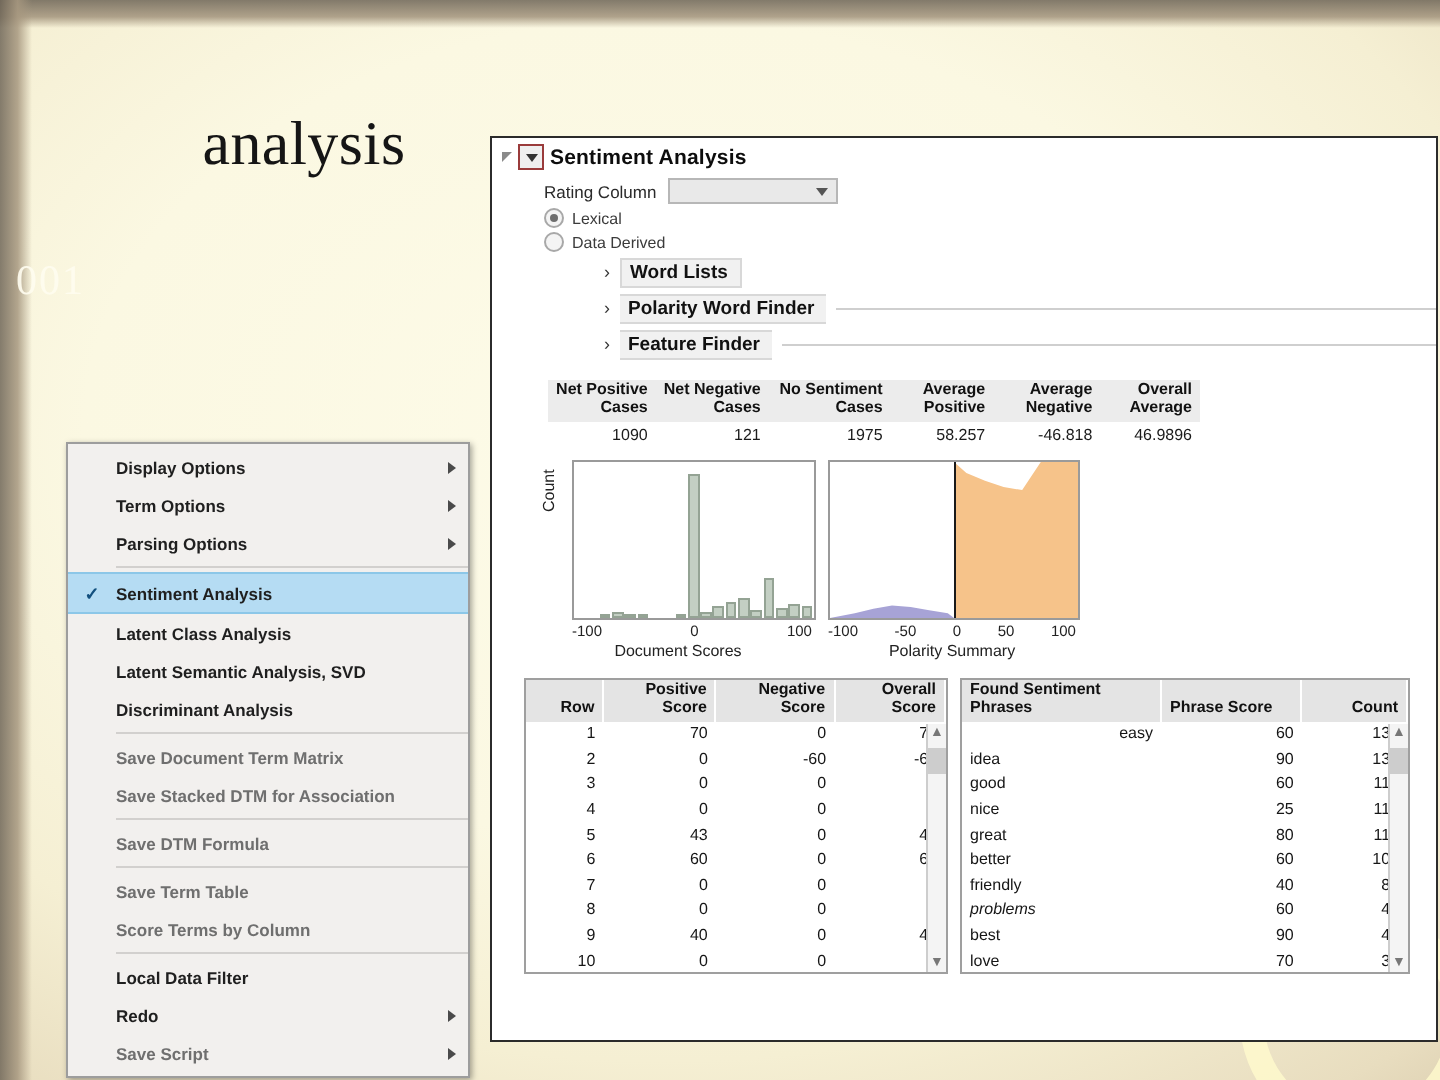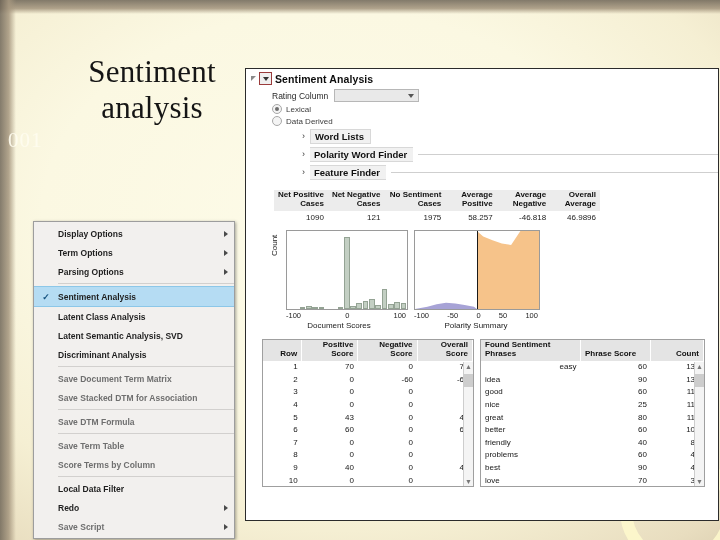--- a/index.html
+++ b/index.html
@@ -134,21 +134,20 @@
 </style>
 </head>
 <body>
 
 <div id="slide">
   <div id="vignette-top"></div>
   <div id="vignette-left"></div>
   <div id="corner-circle"></div>
 
   <div id="title">
-    <div>Sentiment</div>
     <div>analysis</div>
   </div>
   <div id="pagenum">001</div>
 
   <div id="jmp">
 
     <div class="outline-row">
       <div class="tri-grey"></div>
       <div class="disc"></div>
       <div id="jmp-title">Sentiment Analysis</div>
@@ -376,21 +375,21 @@
                 <td style="text-align: left;">better</td>
                 <td style="text-align: right;">60</td>
                 <td style="text-align: right;">108</td>
               </tr>
               <tr>
                 <td style="text-align: left;">friendly</td>
                 <td style="text-align: right;">40</td>
                 <td style="text-align: right;">84</td>
               </tr>
               <tr>
-                <td style="text-align: left;">problems</td>
+                <td style="text-align: left; font-style: italic;">problems</td>
                 <td style="text-align: right;">60</td>
                 <td style="text-align: right;">41</td>
               </tr>
               <tr>
                 <td style="text-align: left;">best</td>
                 <td style="text-align: right;">90</td>
                 <td style="text-align: right;">41</td>
               </tr>
               <tr>
                 <td style="text-align: left;">love</td>

